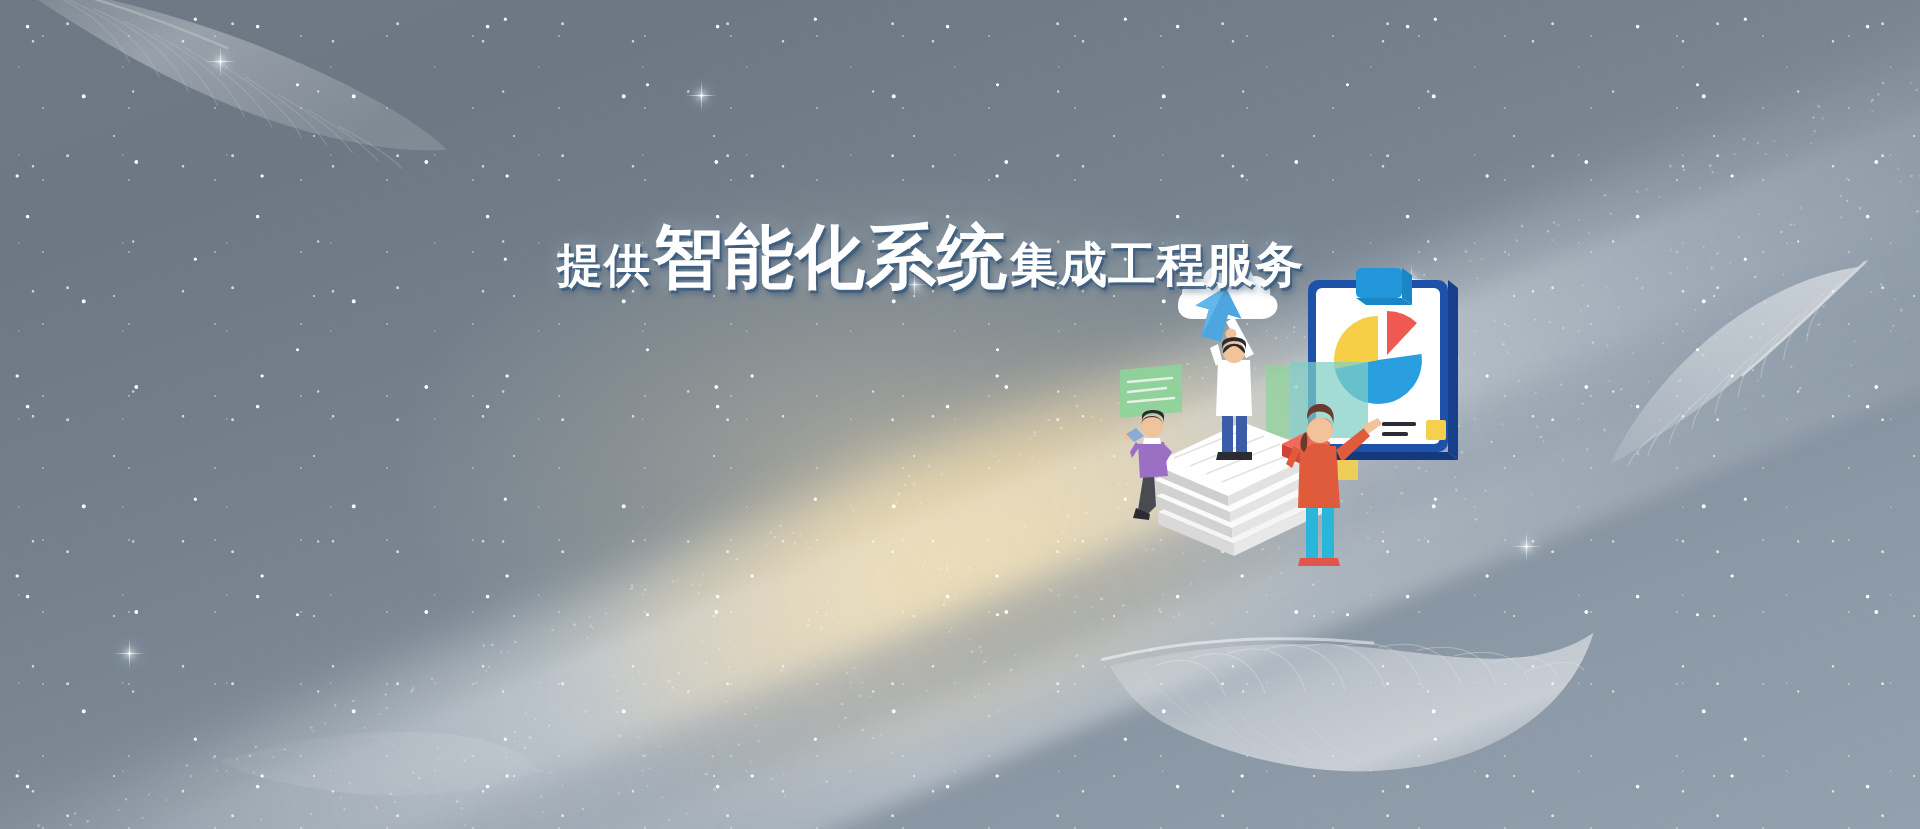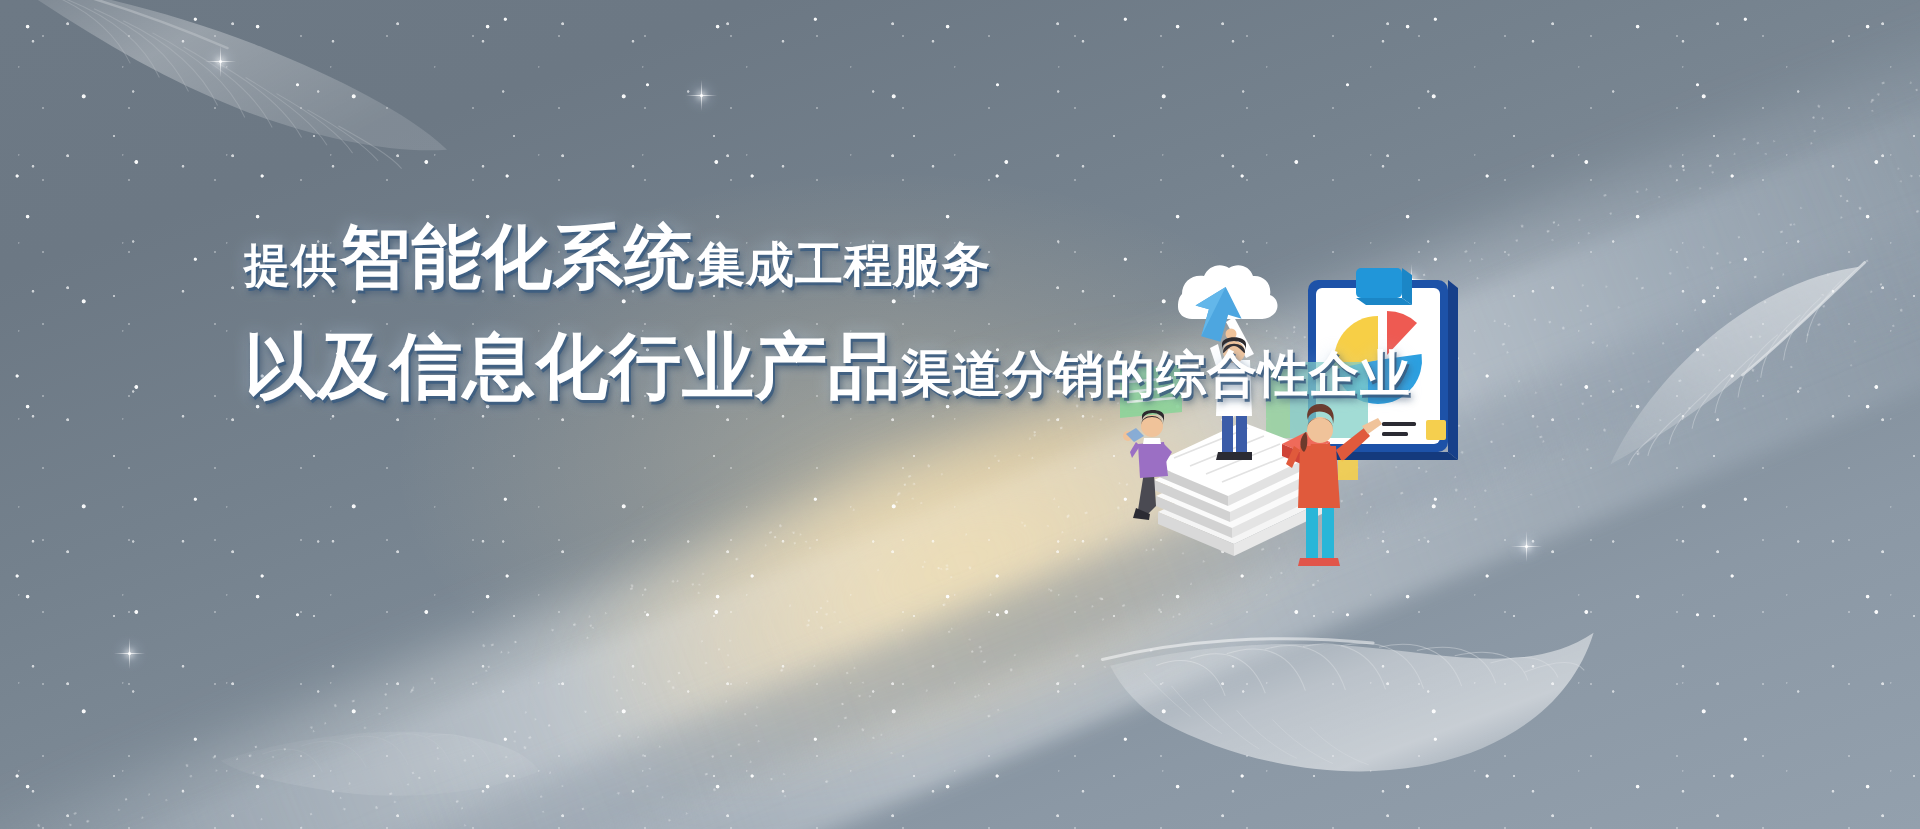--- a/index.html
+++ b/index.html
@@ -161,20 +161,21 @@
   .headline {
     position:absolute;
     left:244px; top:222px;
     width:1060px;
     z-index:6;
   }
   .line {
     white-space:nowrap;
     line-height:1;
     color:#ffffff;
+    text-align:right;
   }
   .line-1 { margin-bottom:38px; }
 
   .seg {
     display:inline-block;
     vertical-align:baseline;
     color:#ffffff;
     font-family:"DejaVu Sans", "Liberation Sans", sans-serif;
     text-shadow:
       2px 3px 0 rgba(58,92,128,.85),
@@ -327,23 +328,20 @@
         <path d="M174,38 C206,32 228,44 236,70"></path>
         <path d="M216,42 C248,38 268,50 276,74"></path>
       </g>
     </svg>
   </div>
 
   <div class="headline">
     <div class="line line-1">
       <span class="seg seg-sm">提供</span><span class="seg seg-lg">智能化系统</span><span class="seg seg-md">集成工程服务</span>
     </div>
-    <div class="line line-2">
-      <span class="seg seg-lg2">以及</span><span class="seg seg-lg2">信息化行业产品</span><span class="seg seg-md2">渠道分销的综合性企业</span>
-    </div>
   </div>
 
   <div class="illustration">
     <svg viewBox="0 0 350 320" width="350" height="320">
 
       <g>
         <rect x="178" y="18" width="140" height="172" rx="10" fill="#1d52a8"></rect>
         <rect x="186" y="26" width="124" height="156" rx="6" fill="#ffffff"></rect>
         <path d="M318,18 L328,26 L328,198 L318,190 Z" fill="#17408a"></path>
         <path d="M178,190 L318,190 L328,198 L188,198 Z" fill="#12追" opacity="0"></path>

